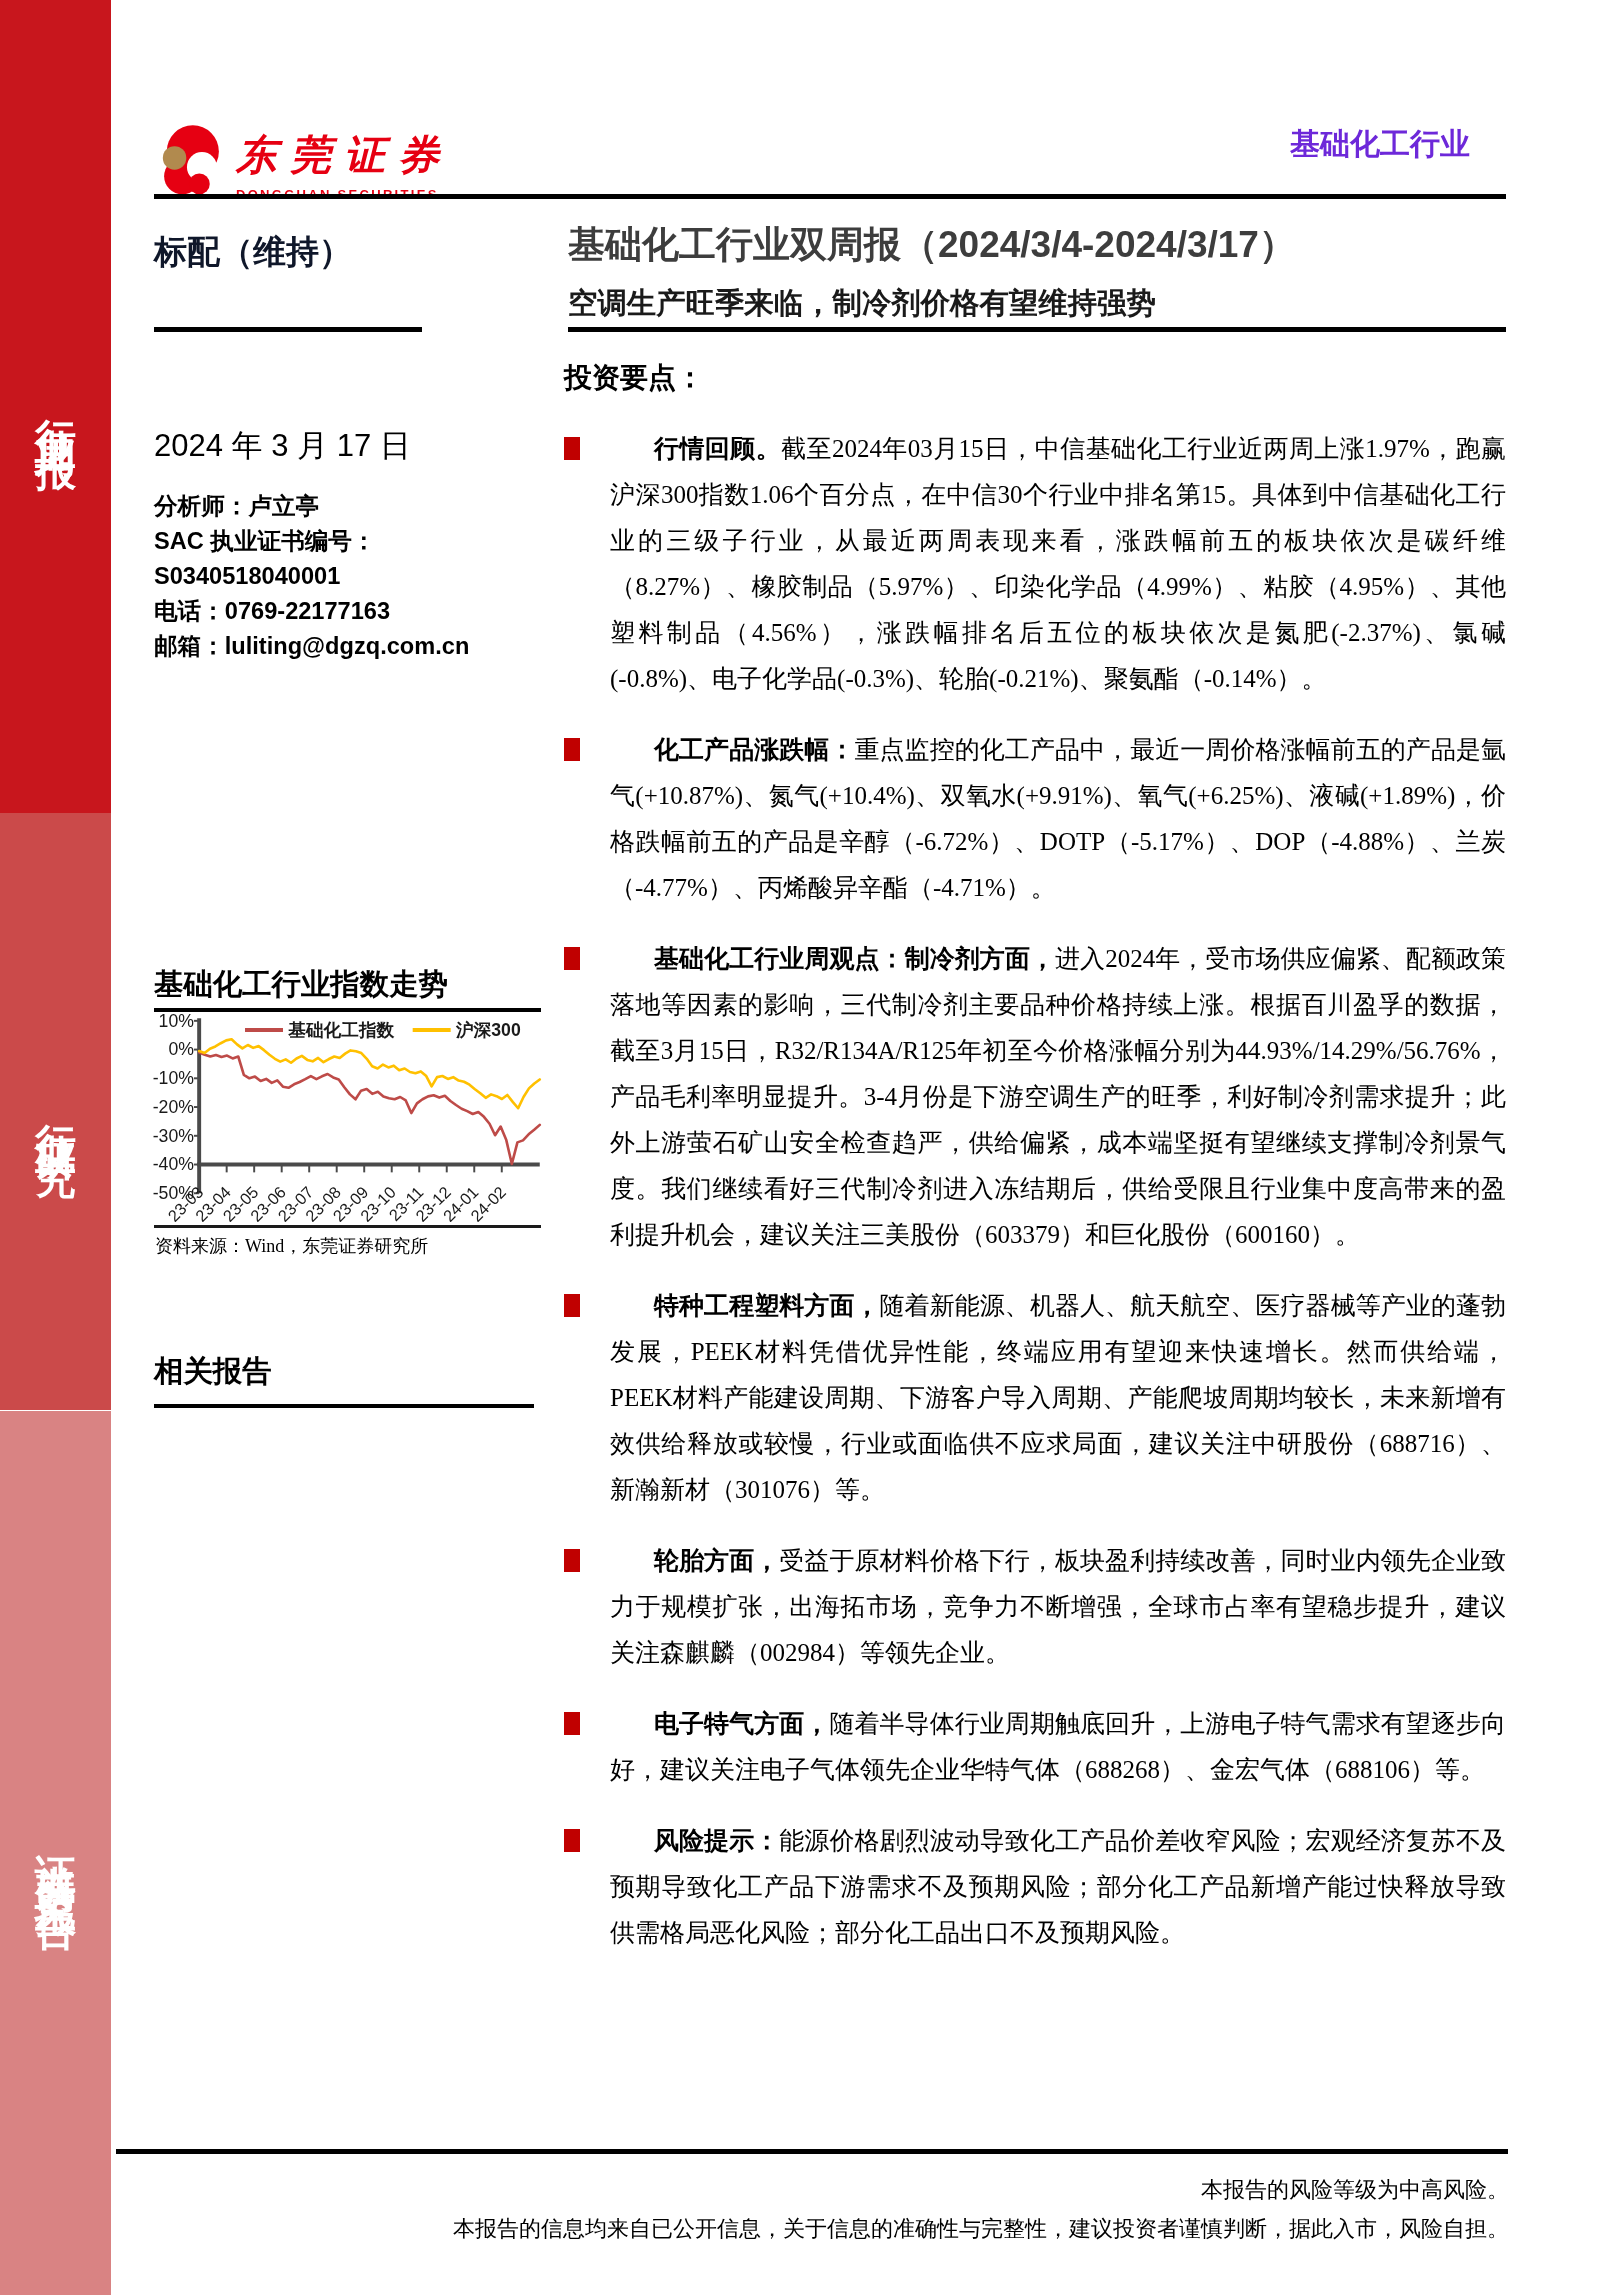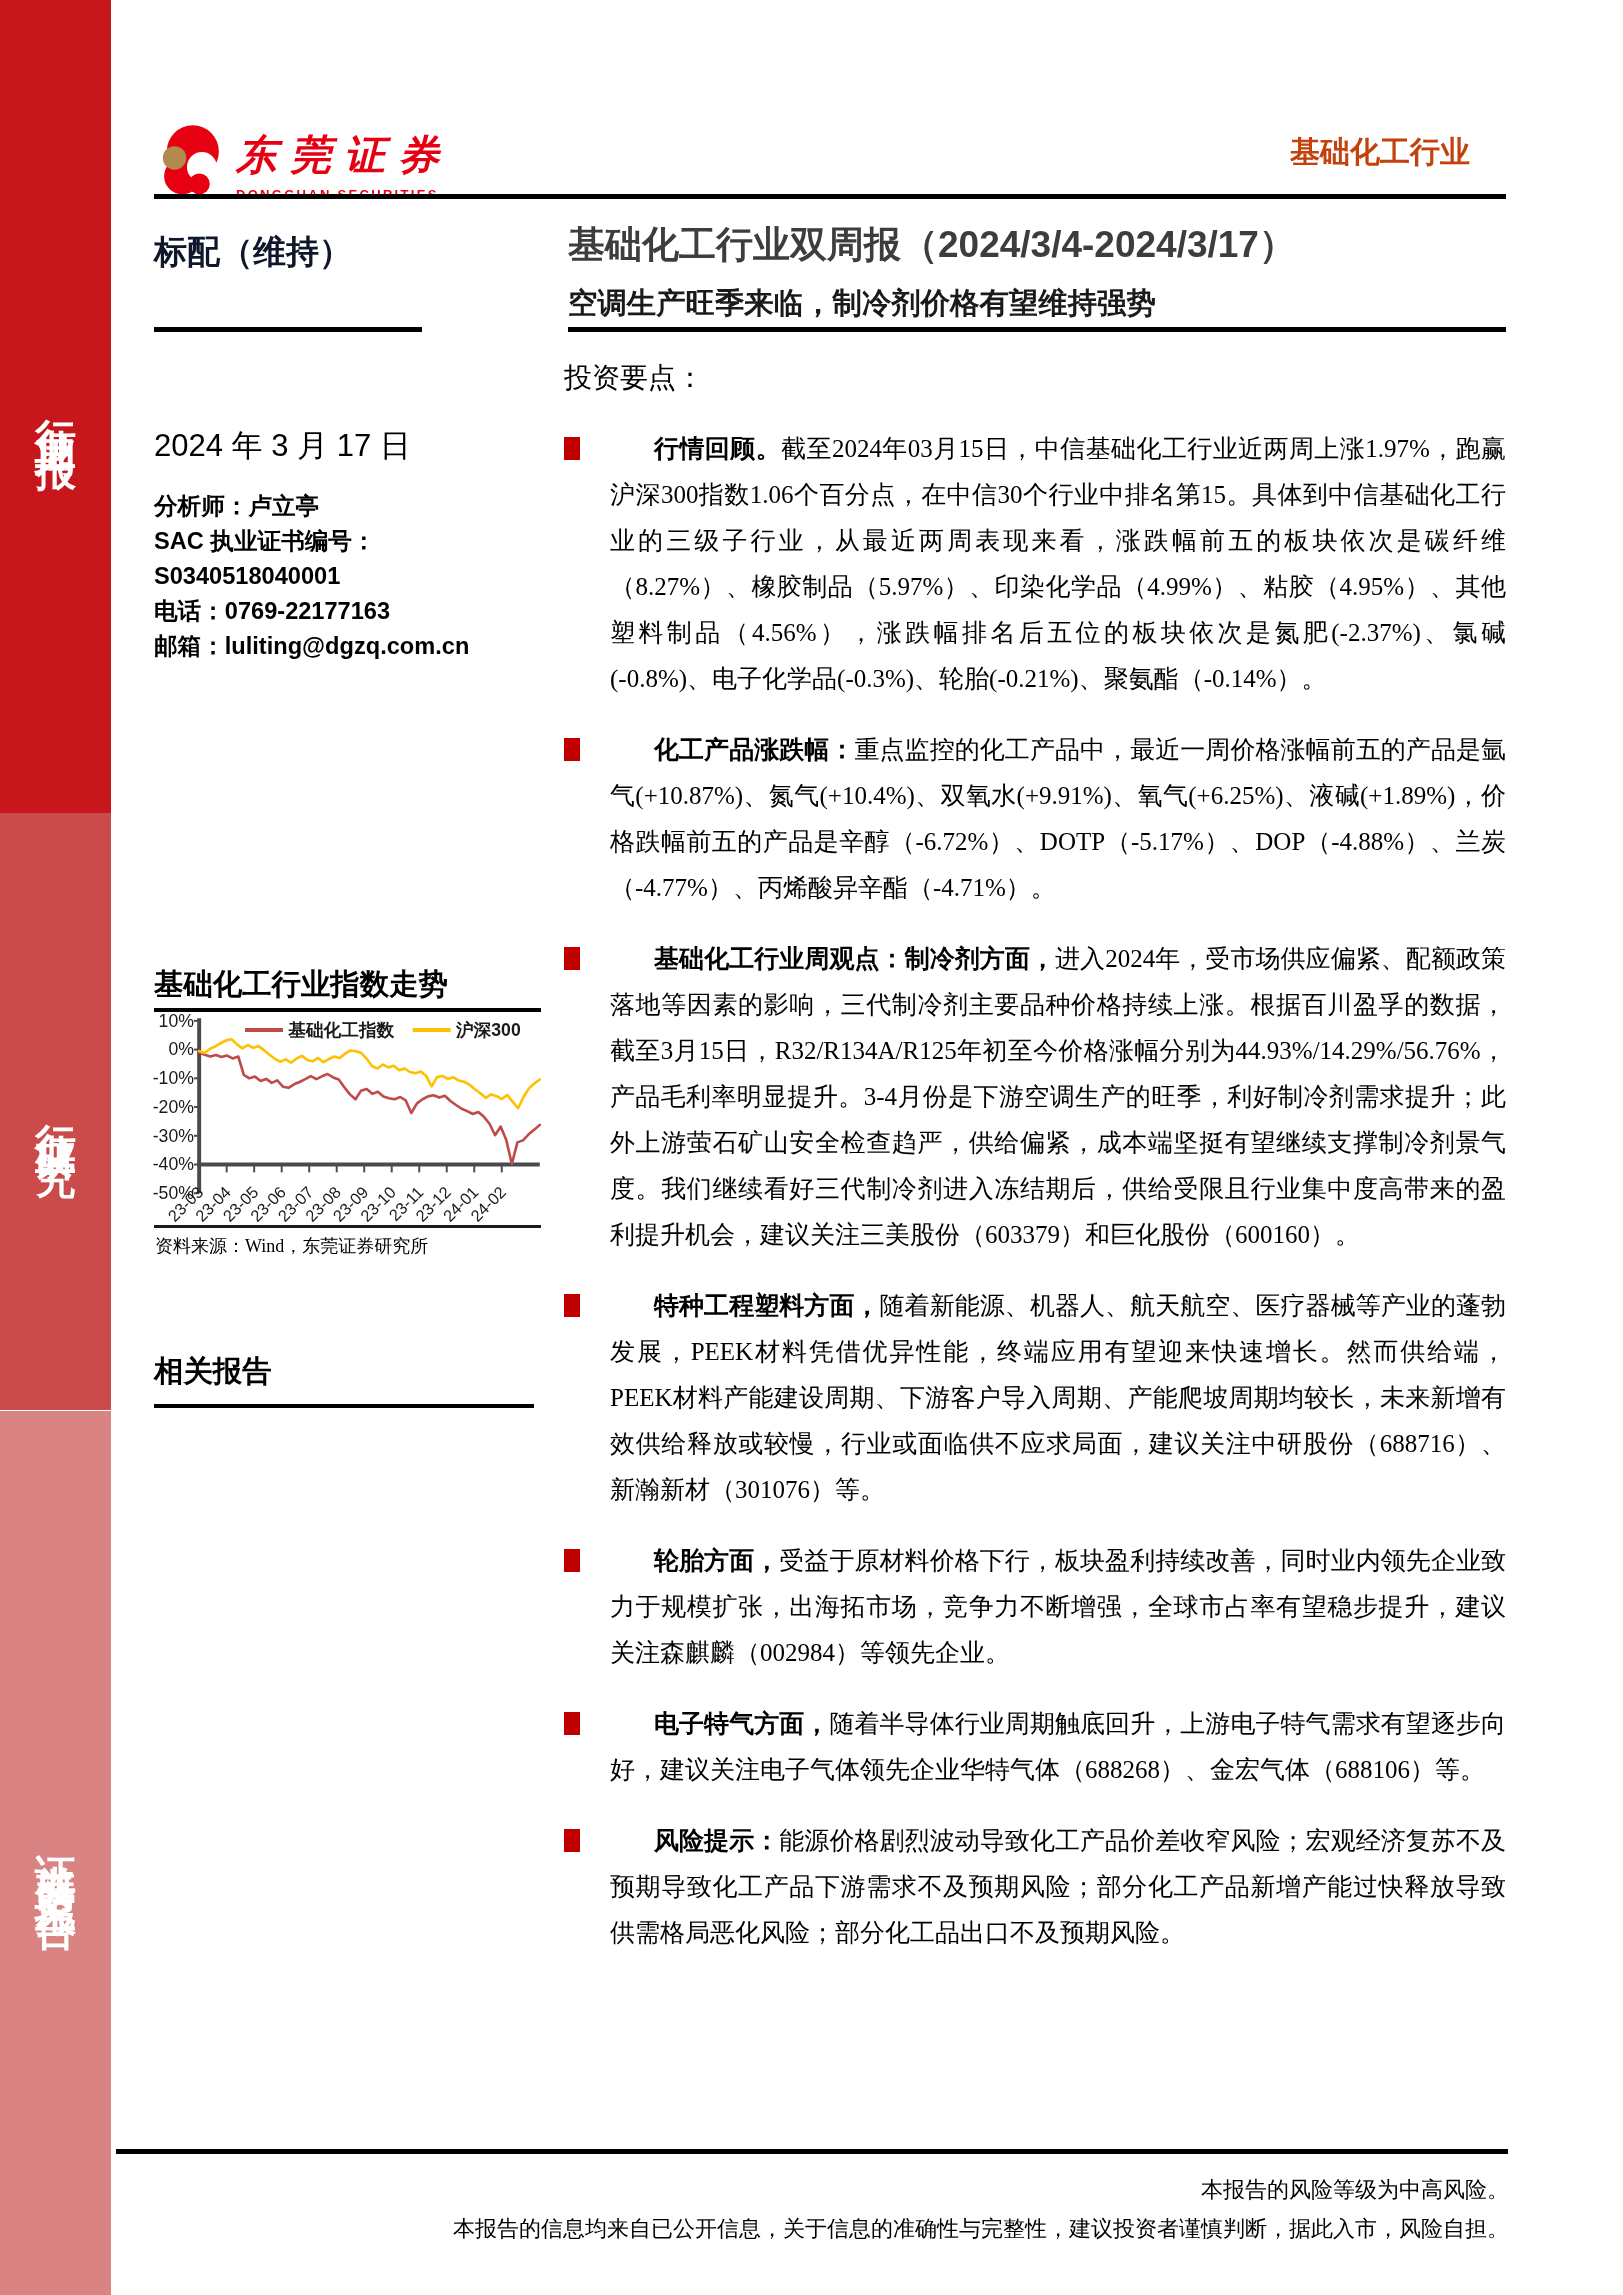--- a/index.html
+++ b/index.html
@@ -15,21 +15,21 @@
   .vtext{writing-mode:vertical-rl;text-orientation:upright;color:#ffffff;
          font-size:41px;font-weight:700;letter-spacing:10.5px;line-height:1;}
 
   
   .logo{position:absolute;left:160px;top:124px;width:340px;height:73px;}
   .logo-mark{position:absolute;left:0;top:0;}
   .logo-text{position:absolute;left:76px;top:3.9px;}
   .logo-cn{font-size:41px;font-weight:700;color:#e60012;letter-spacing:13px;
            font-family:"Liberation Serif","DejaVu Serif",serif;font-style:italic;white-space:nowrap;}
   .logo-en{margin-top:3.9px;font-size:13px;font-weight:700;color:#e60012;letter-spacing:2.3px;white-space:nowrap;}
-  .header-industry{position:absolute;right:153px;top:132px;font-size:30px;font-weight:700;color:#c2410c;}
+  .header-industry{position:absolute;right:153px;top:124px;font-size:30px;font-weight:700;color:#6d28d9;}
   .header-rule{position:absolute;left:154px;top:194px;width:1352px;height:4.6px;background:#000;}
 
   
   .rating{position:absolute;left:154px;top:230px;font-size:33px;font-weight:700;color:#0f172a;}
   .report-title{position:absolute;left:568px;top:220px;width:942px;font-size:37px;font-weight:700;color:#3d3d3d;white-space:nowrap;}
   .subtitle{position:absolute;left:568px;top:284px;width:904px;text-align:left;font-size:29.4px;font-weight:600;
             color:#1a1a1a;font-family:"Liberation Serif","DejaVu Serif",serif;white-space:nowrap;}
   .rule-left{position:absolute;left:154px;top:327px;width:268px;height:4.6px;background:#000;}
   .rule-right{position:absolute;left:568px;top:327px;width:938px;height:4.6px;background:#000;}
 
@@ -41,21 +41,21 @@
   .chart-wrap{position:absolute;left:152px;top:1013px;width:393px;height:209px;}
   .chart-bottom-rule{position:absolute;left:154px;top:1225px;width:387px;height:2.6px;background:#1a1a1a;}
   .chart-source{position:absolute;left:155px;top:1234px;font-size:18px;font-weight:500;color:#000;
                 font-family:Liberation Serif, serif;}
   .related-title{position:absolute;left:154px;top:1352px;font-size:29.4px;font-weight:700;color:#000;}
   .related-rule{position:absolute;left:154px;top:1404px;width:380px;height:3.9px;background:#000;}
 
   
   .main-col{position:absolute;left:564px;top:359px;width:942px;
             font-family:"Liberation Serif","DejaVu Serif",serif;}
-  .section-title{font-size:28px;font-weight:400;margin:0 0 29px 0;color:#000;
+  .section-title{font-size:28px;font-weight:700;margin:0 0 29px 0;color:#000;
                  font-family:"Liberation Sans","DejaVu Sans",sans-serif;}
   .para{position:relative;padding-left:46px;margin-bottom:25px;font-size:25px;line-height:46px;
         text-align:justify;color:#000;}
   .bullet-sq{position:absolute;left:0;top:10.5px;width:16.4px;height:23.6px;background:#c00000;}
   .lead{font-weight:700;margin-left:44px;}
 
   
   .footer-rule{position:absolute;left:116px;top:2149px;width:1392px;height:5.2px;background:#000;}
   .footer-lines{position:absolute;left:154px;top:2170px;width:1355px;font-size:22px;font-weight:500;
                 line-height:39px;color:#000;font-family:"Liberation Serif","DejaVu Serif",serif;text-align:right;}

